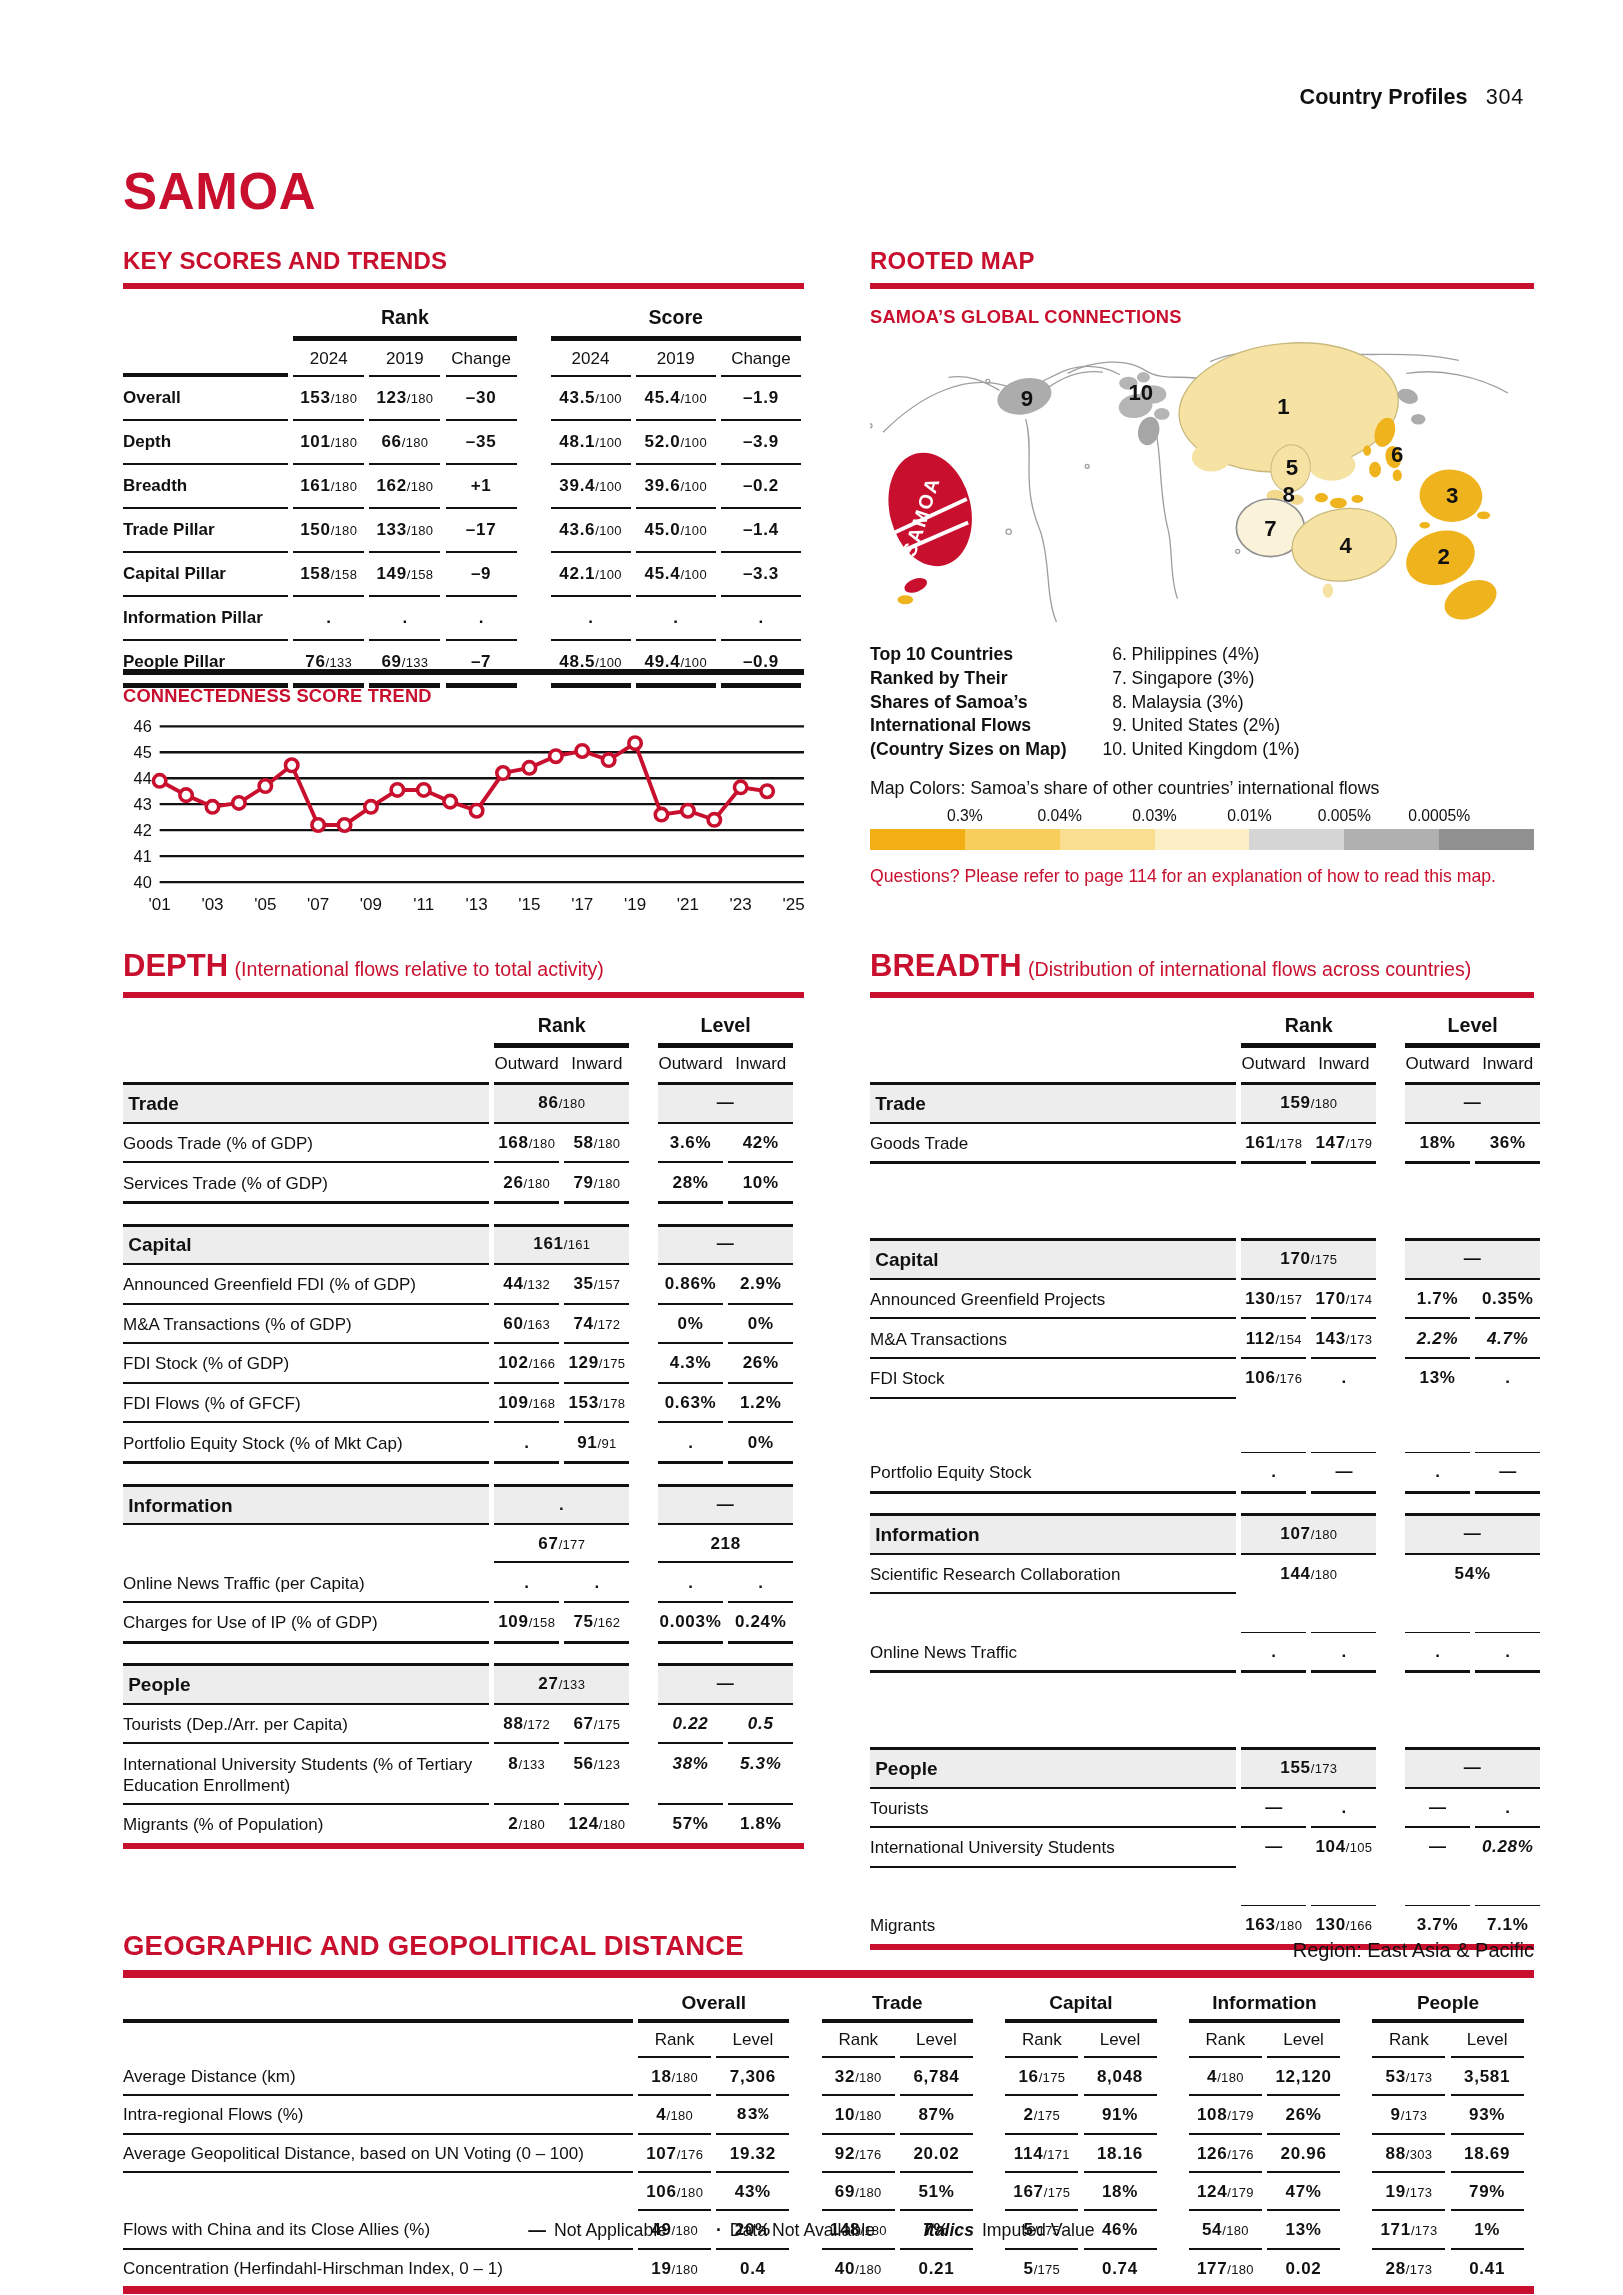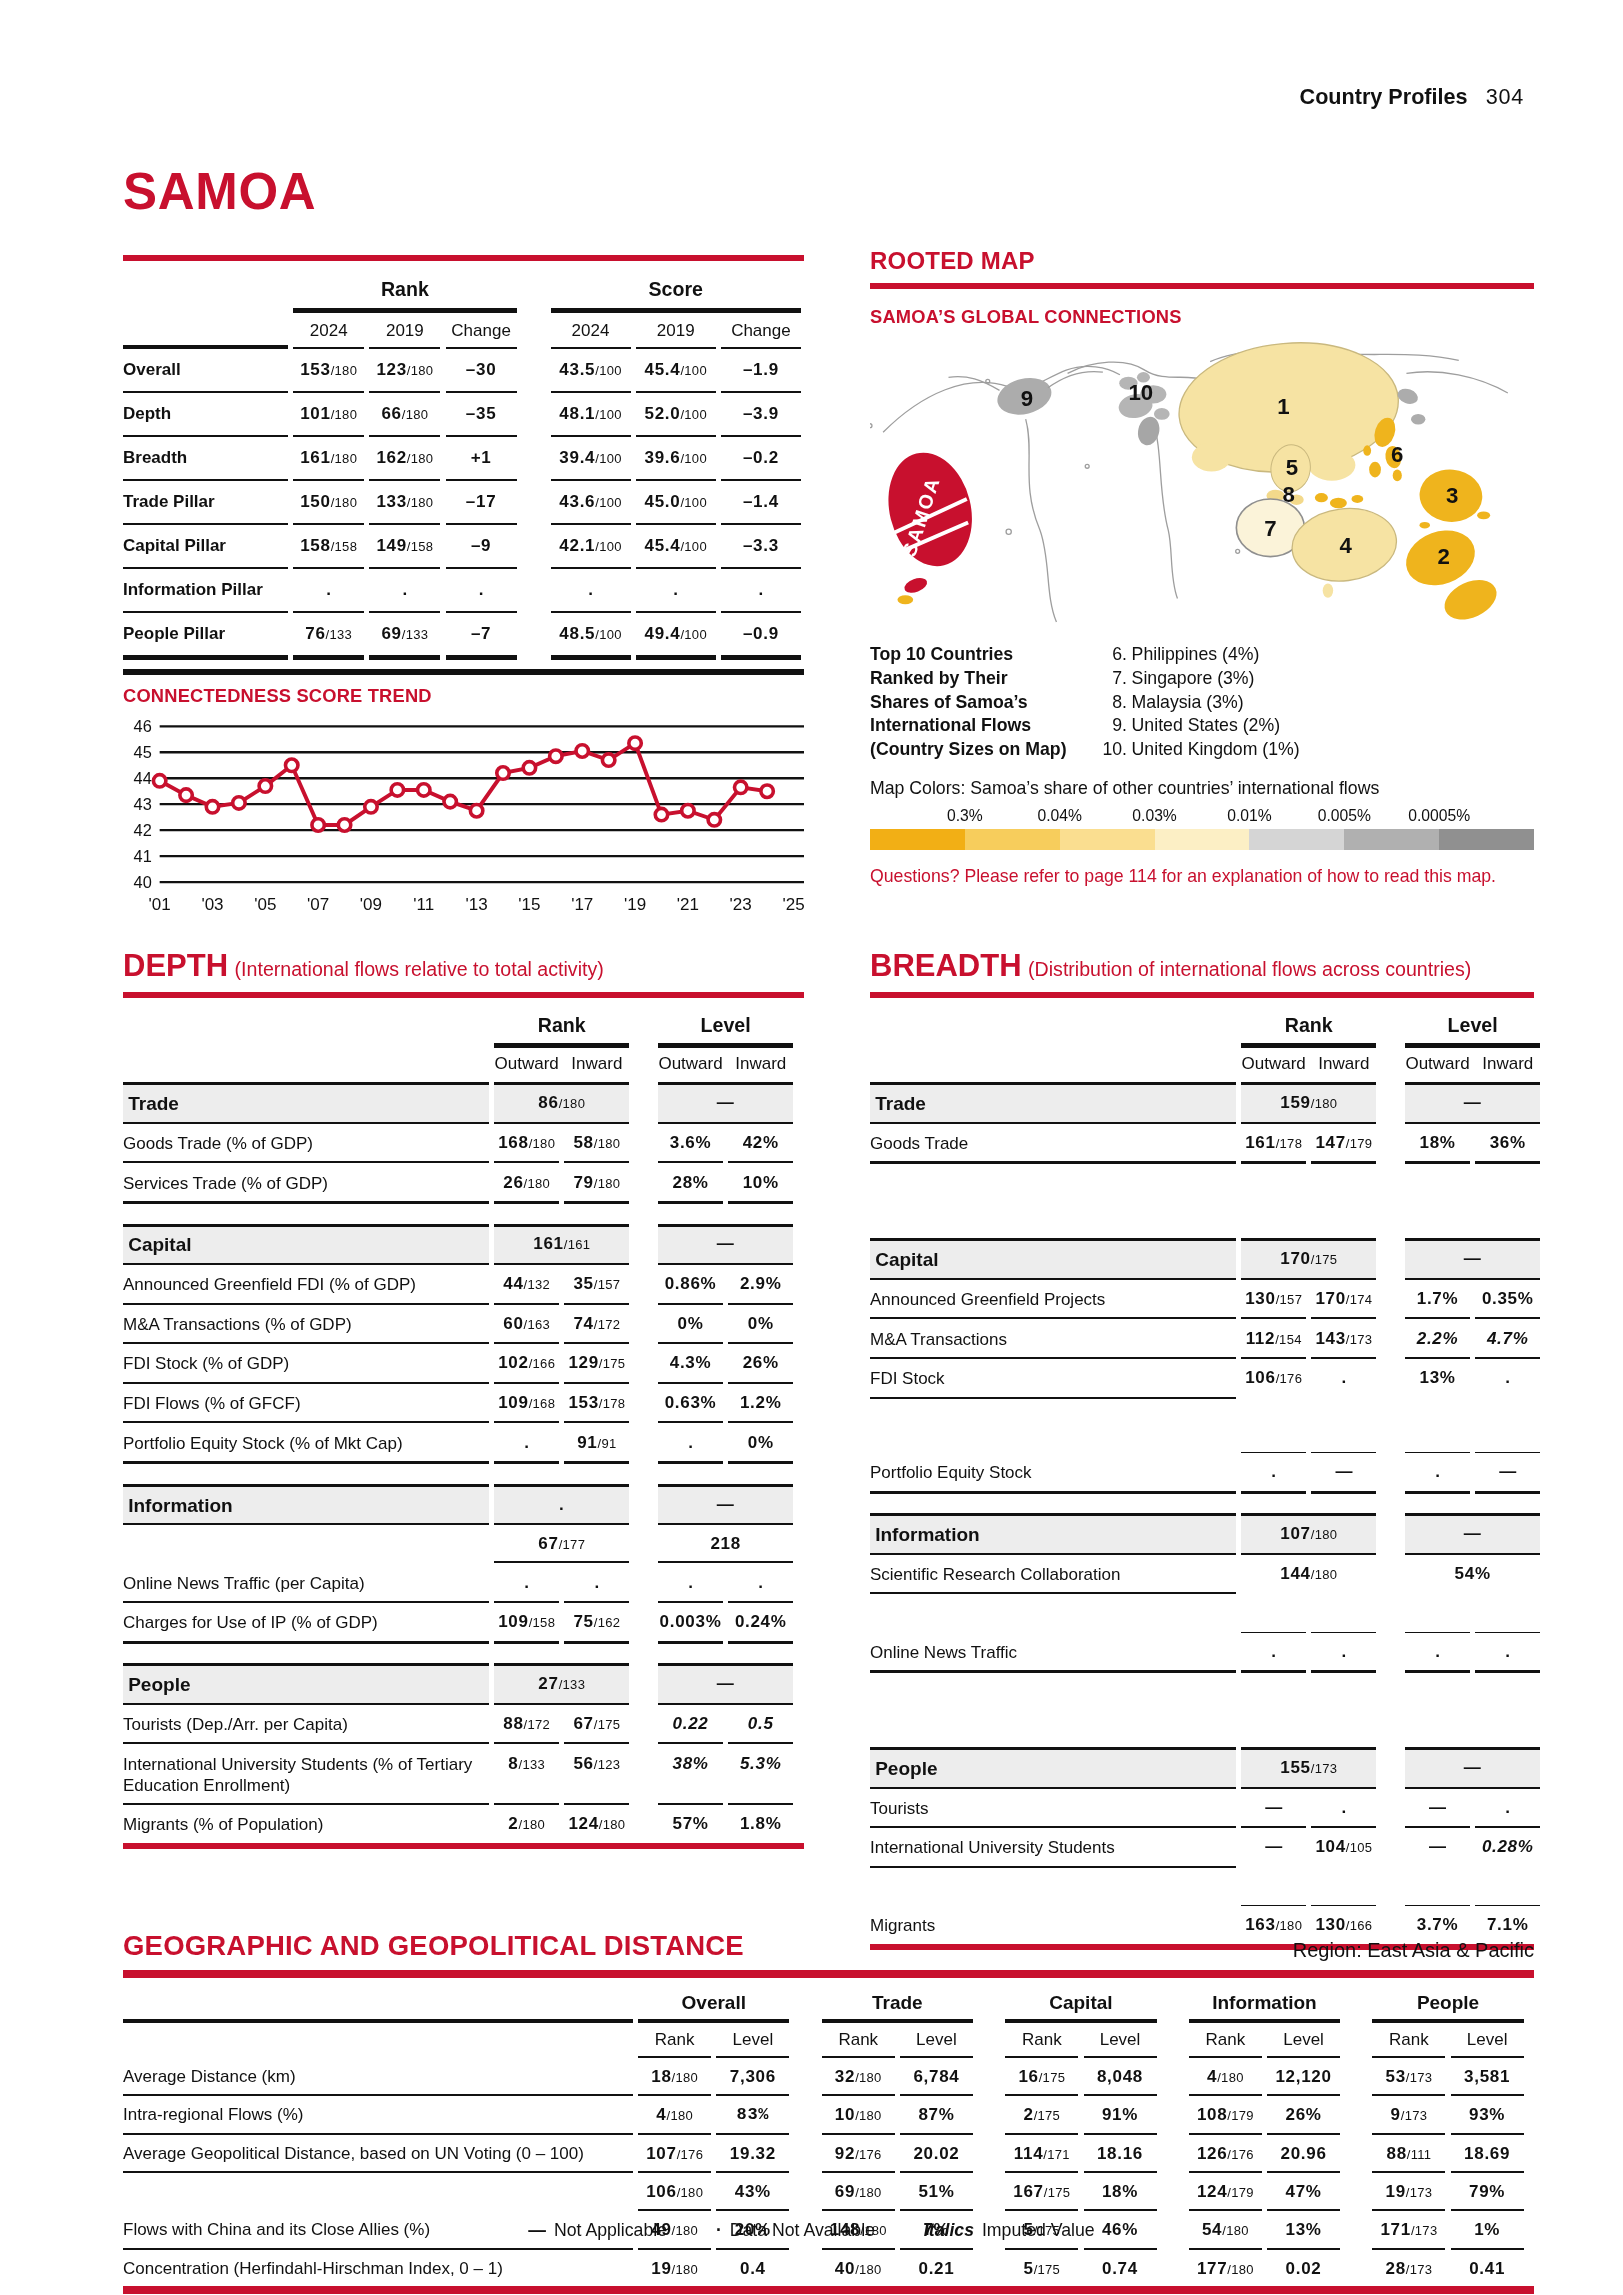--- a/index.html
+++ b/index.html
@@ -86,20 +86,21 @@
 
 <div class="page">
 
   <div class="pg-header">
     <b>Country Profiles</b><span class="num">304</span>
   </div>
 
   <div class="country-title">SAMOA</div>
 
   <div class="abs" style="left:123px;top:247px;width:681px;">
+    <div class="sec-h">KEY SCORES AND TRENDS</div>
     <div class="redbar"></div>
     <div class="ks" id="ks-table">
         <div class="" style="grid-column: 1;"></div>
         <div class="grp" style="grid-column: 2 / 5;">Rank</div>
         <div class="" style="grid-column: 5;"></div>
         <div class="grp" style="grid-column: 6 / 9;">Score</div>
         <div class="yrpad" style="grid-column: 1;"></div>
         <div class="yr">2024</div>
         <div class="yr">2019</div>
         <div class="yr">Change</div>
@@ -620,21 +621,21 @@
         <div class="cell" style="grid-column: 15;"><span class="val">93%</span></div>
         <div class="lblc" style="grid-column: 1;">Average Geopolitical Distance, based on UN Voting (0 – 100)</div>
         <div class="cell" style="grid-column: 2;"><span class="val"><span class="num">107</span><span class="den">/176</span></span></div>
         <div class="cell" style="grid-column: 3;"><span class="val">19.32</span></div>
         <div class="cell" style="grid-column: 5;"><span class="val"><span class="num">92</span><span class="den">/176</span></span></div>
         <div class="cell" style="grid-column: 6;"><span class="val">20.02</span></div>
         <div class="cell" style="grid-column: 8;"><span class="val"><span class="num">114</span><span class="den">/171</span></span></div>
         <div class="cell" style="grid-column: 9;"><span class="val">18.16</span></div>
         <div class="cell" style="grid-column: 11;"><span class="val"><span class="num">126</span><span class="den">/176</span></span></div>
         <div class="cell" style="grid-column: 12;"><span class="val">20.96</span></div>
-        <div class="cell" style="grid-column: 14;"><span class="val"><span class="num">88</span><span class="den">/111</span></span></div>
+        <div class="cell" style="grid-column: 14;"><span class="val"><span class="num">88</span><span class="den">/303</span></span></div>
         <div class="cell" style="grid-column: 15;"><span class="val">18.69</span></div>
         <div class="cell" style="grid-column: 2;"><span class="val"><span class="num">106</span><span class="den">/180</span></span></div>
         <div class="cell" style="grid-column: 3;"><span class="val">43%</span></div>
         <div class="cell" style="grid-column: 5;"><span class="val"><span class="num">69</span><span class="den">/180</span></span></div>
         <div class="cell" style="grid-column: 6;"><span class="val">51%</span></div>
         <div class="cell" style="grid-column: 8;"><span class="val"><span class="num">167</span><span class="den">/175</span></span></div>
         <div class="cell" style="grid-column: 9;"><span class="val">18%</span></div>
         <div class="cell" style="grid-column: 11;"><span class="val"><span class="num">124</span><span class="den">/179</span></span></div>
         <div class="cell" style="grid-column: 12;"><span class="val">47%</span></div>
         <div class="cell" style="grid-column: 14;"><span class="val"><span class="num">19</span><span class="den">/173</span></span></div>

